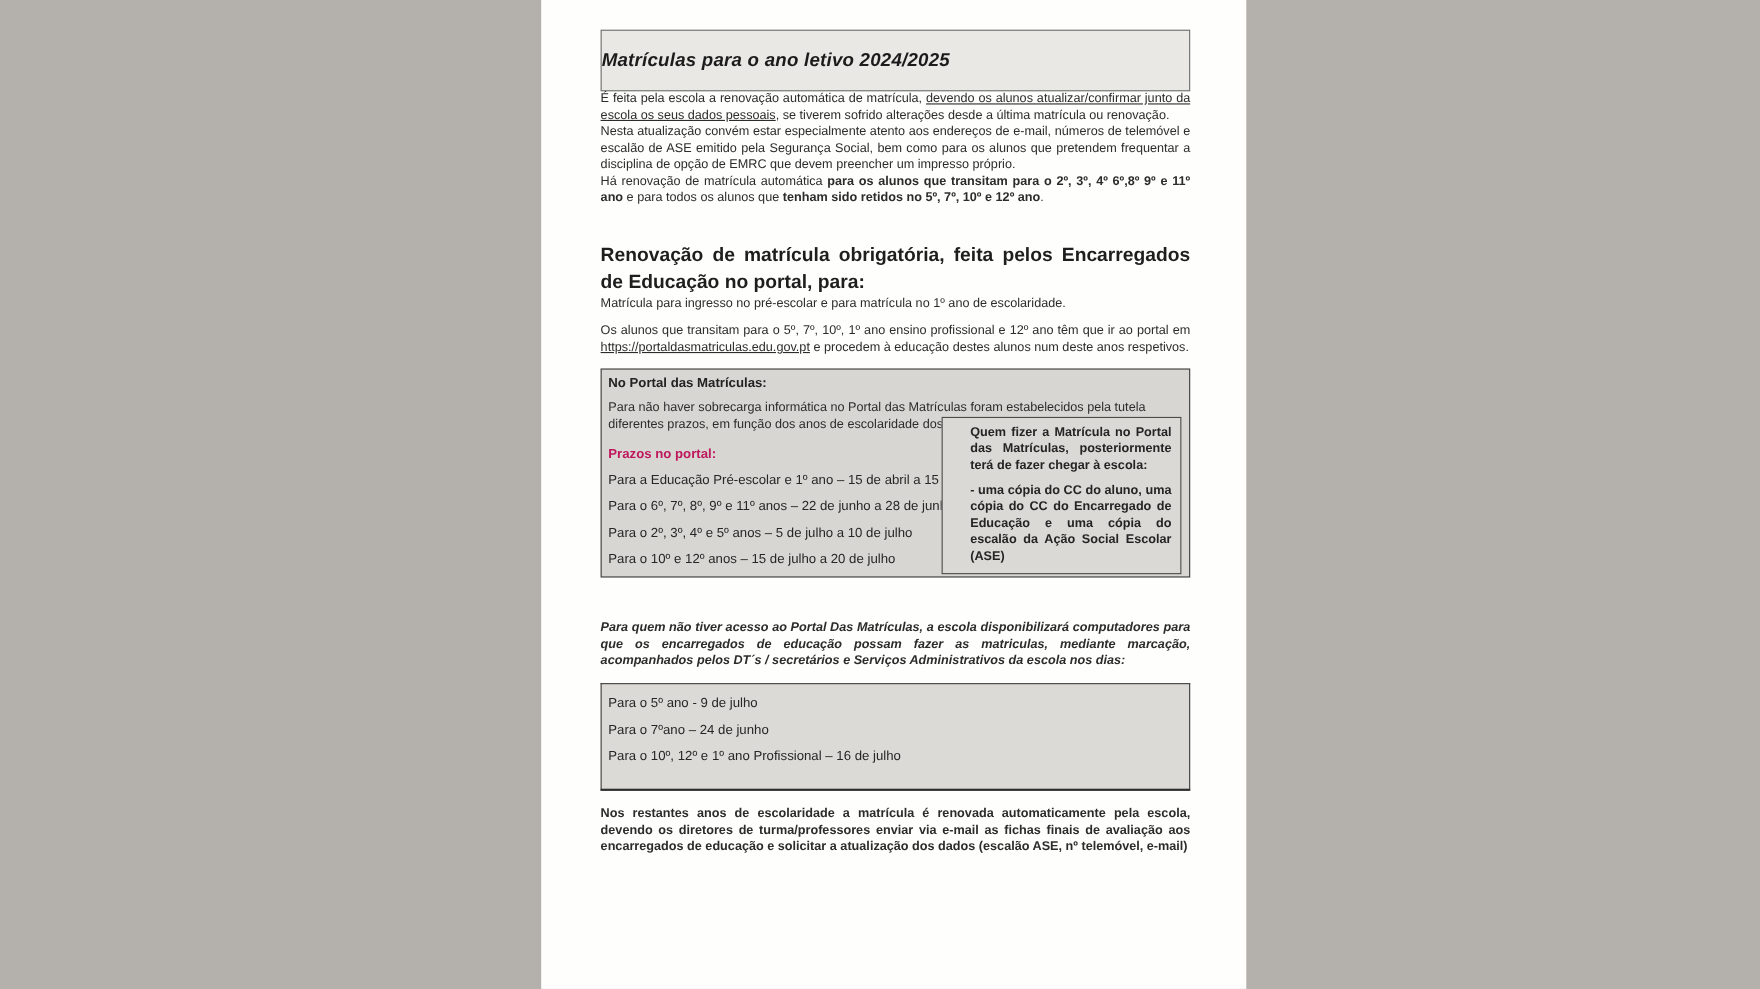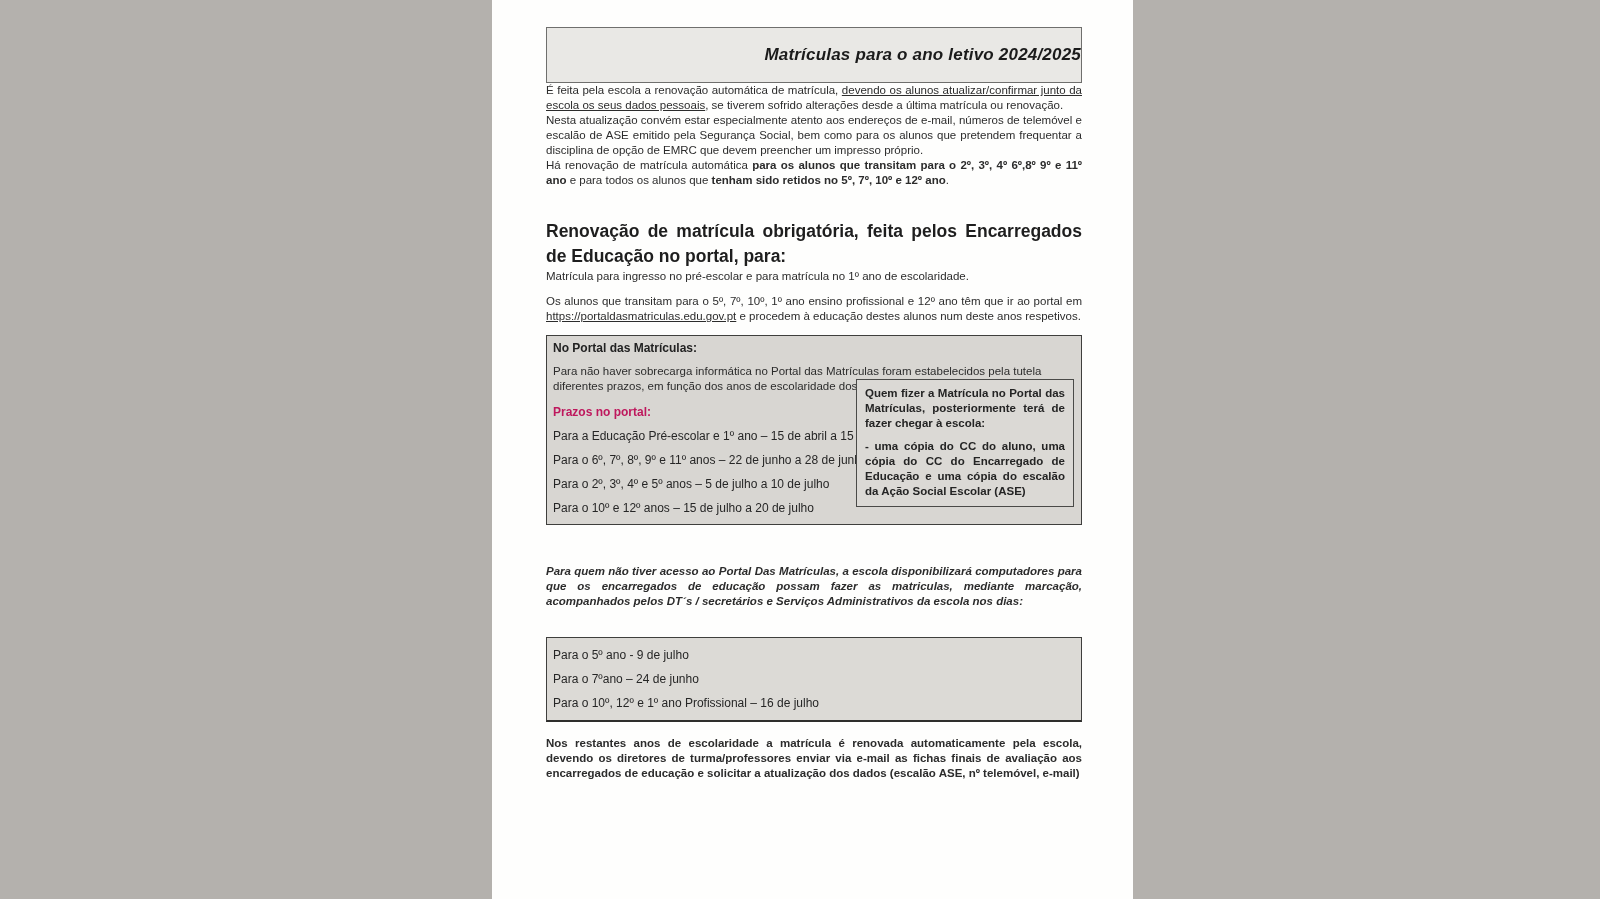--- a/index.html
+++ b/index.html
@@ -15,21 +15,21 @@
     left: 492px; top: 0;
     width: 641px; height: 899px;
     background: #fefefd;
     padding: 27px 51px 0 54px;
     color: #2c2c2c;
   }
   .title-box {
     border: 1px solid #6f6f6d;
     background: #e9e8e5;
     height: 56px;
-    display: flex; align-items: center; justify-content: flex-end;
+    display: flex; align-items: center; justify-content: flex-start;
   }
   .doc-title {
     font-size: 17px;
     font-weight: bold;
     font-style: italic;
     color: #1b1b1b;
     letter-spacing: 0.2px;
   }
   h2.section-heading {
     font-size: 17.5px;
@@ -85,31 +85,31 @@
     line-height: 14px;
     color: #262626;
     margin-top: 10px;
   }
   .side-note {
     position: absolute;
     top: 43px; right: 7px;
     width: 218px;
     border: 1px solid #4a4a48;
     background: #dbd9d5;
-    padding: 6px 8px 7px 8px;
+    padding: 6px 8px 7px 25px;
     font-size: 11.5px;
     line-height: 15px;
     font-weight: bold;
     text-align: justify;
     color: #242424;
   }
   .side-note .sn-body { margin-top: 8px; }
   .days-box {
-    margin-top: 28px;
-    padding: 0px 8px 10px 6px;
+    margin-top: 12px;
+    padding: 0px 8px 23px 6px;
     border-bottom-width: 2px;
     border-bottom-color: #2e2e2c;
     background: #dcdad6;
   }
   .bold-par { font-weight: bold; color: #242424; }
 </style>
 </head>
 <body>
 
 <div class="page">

